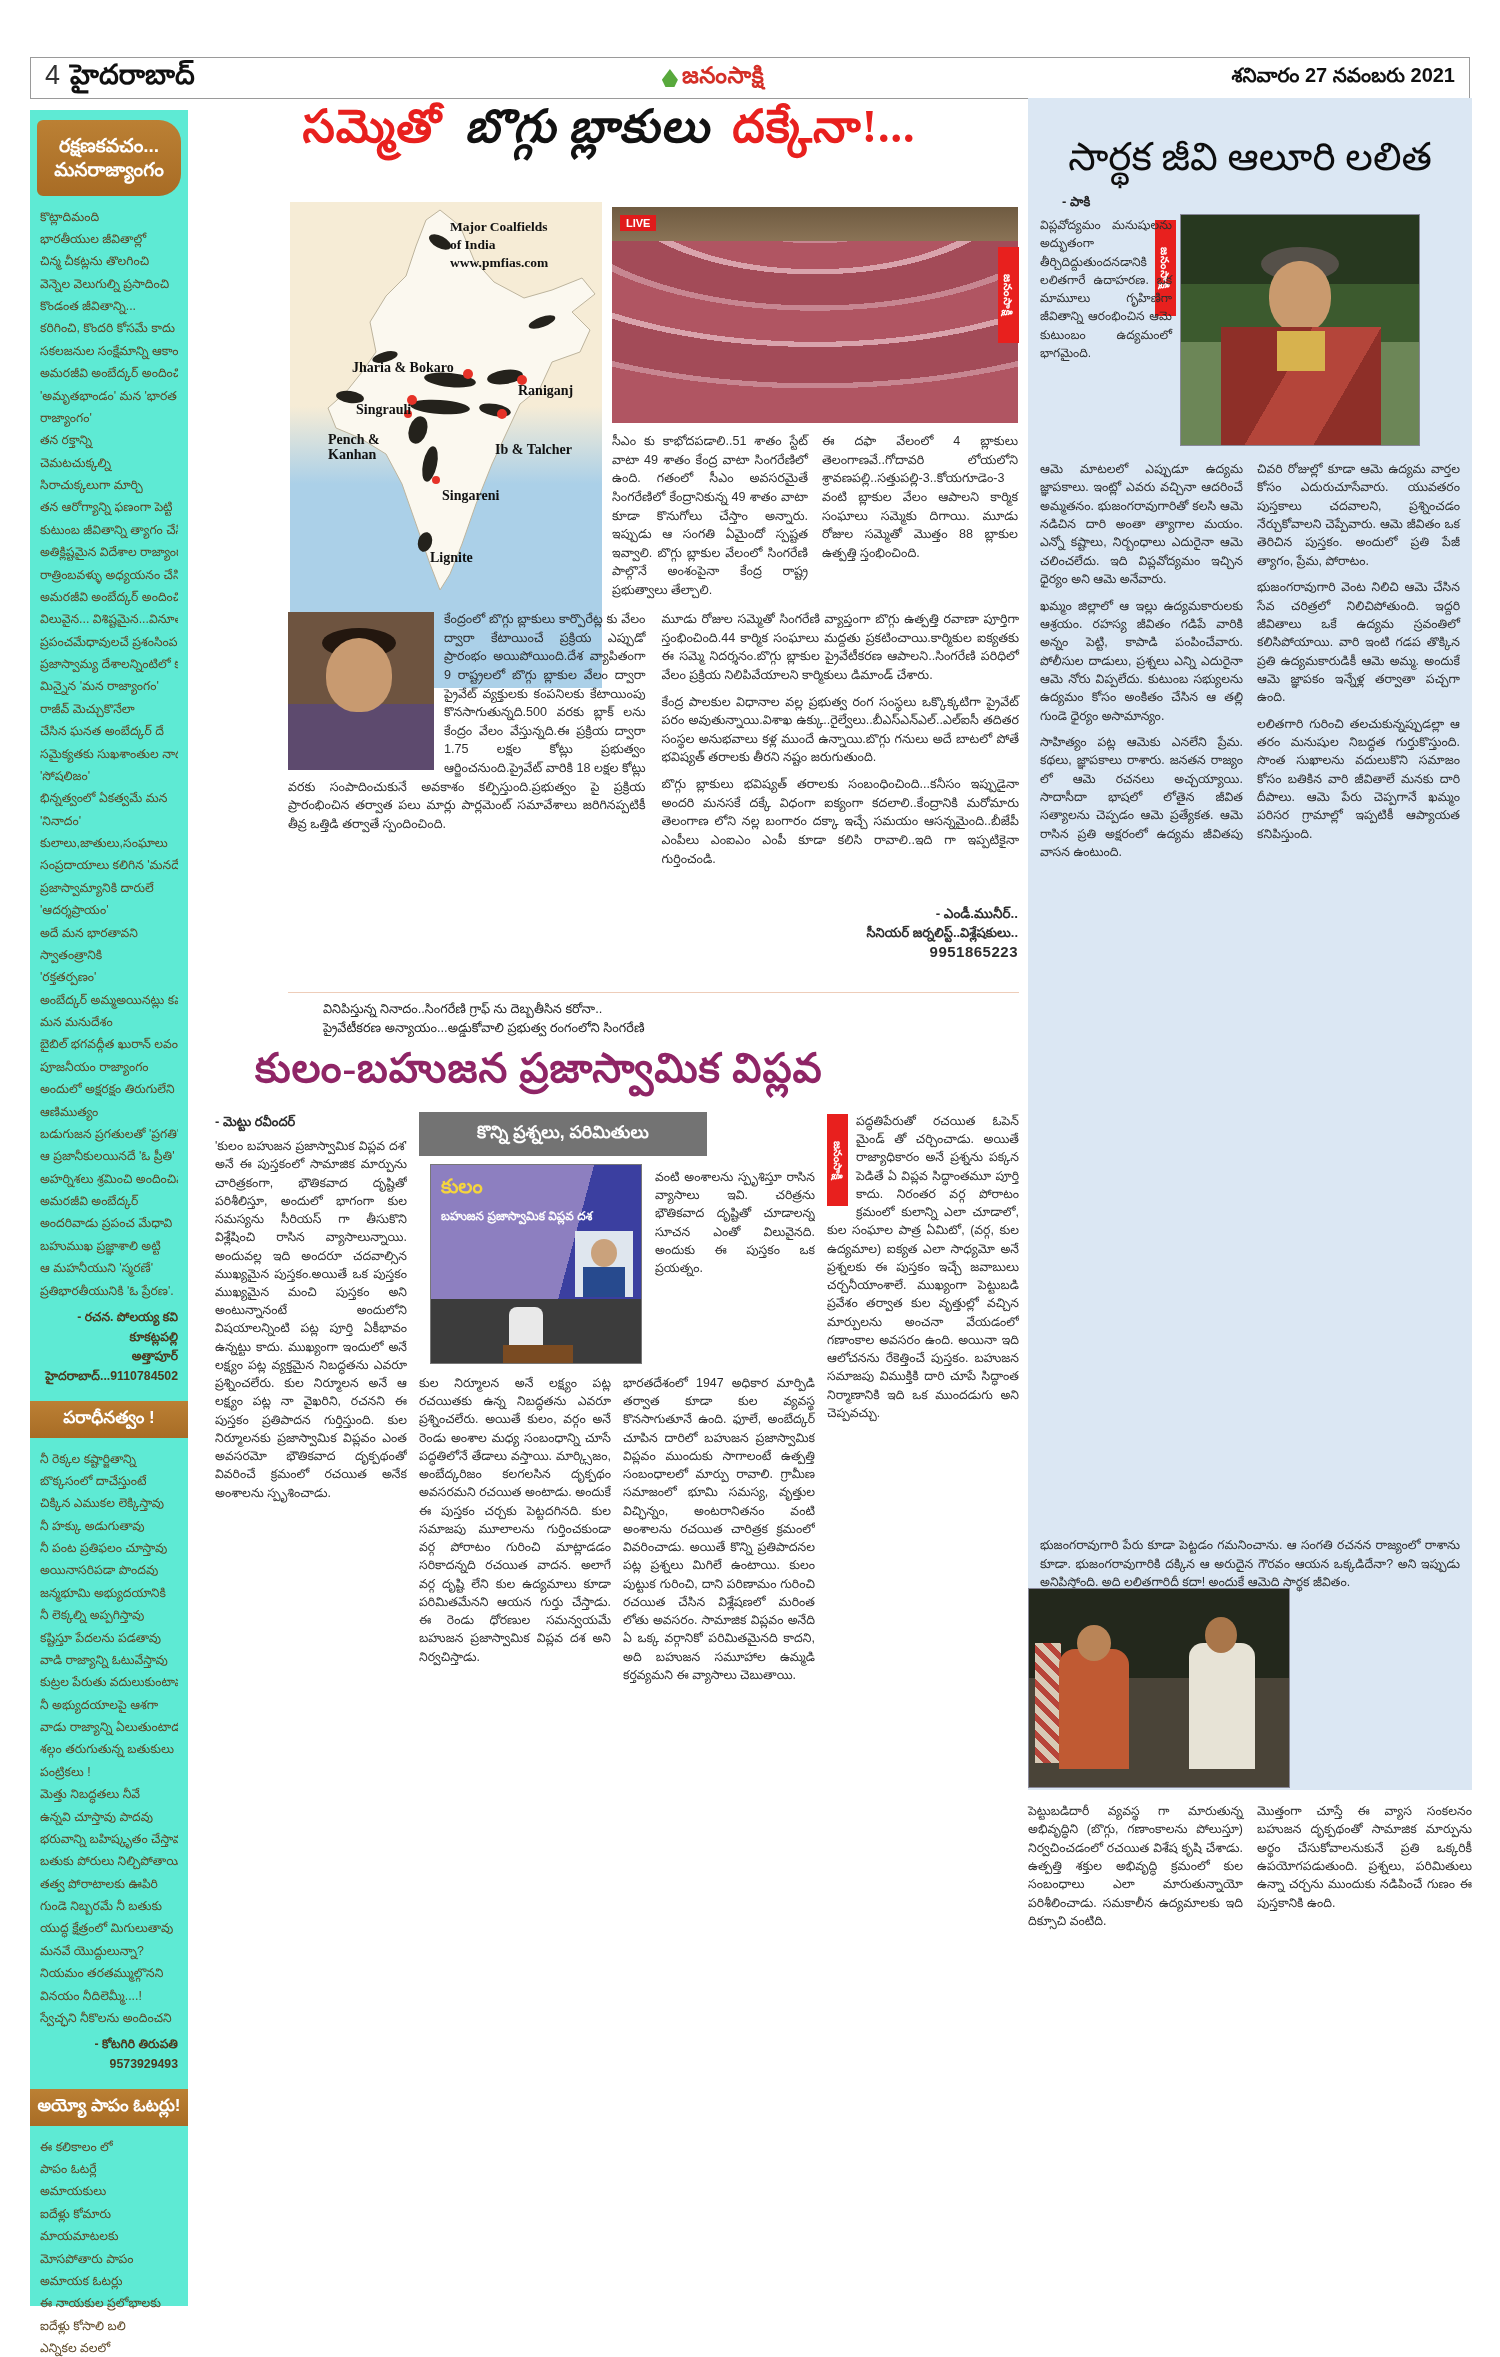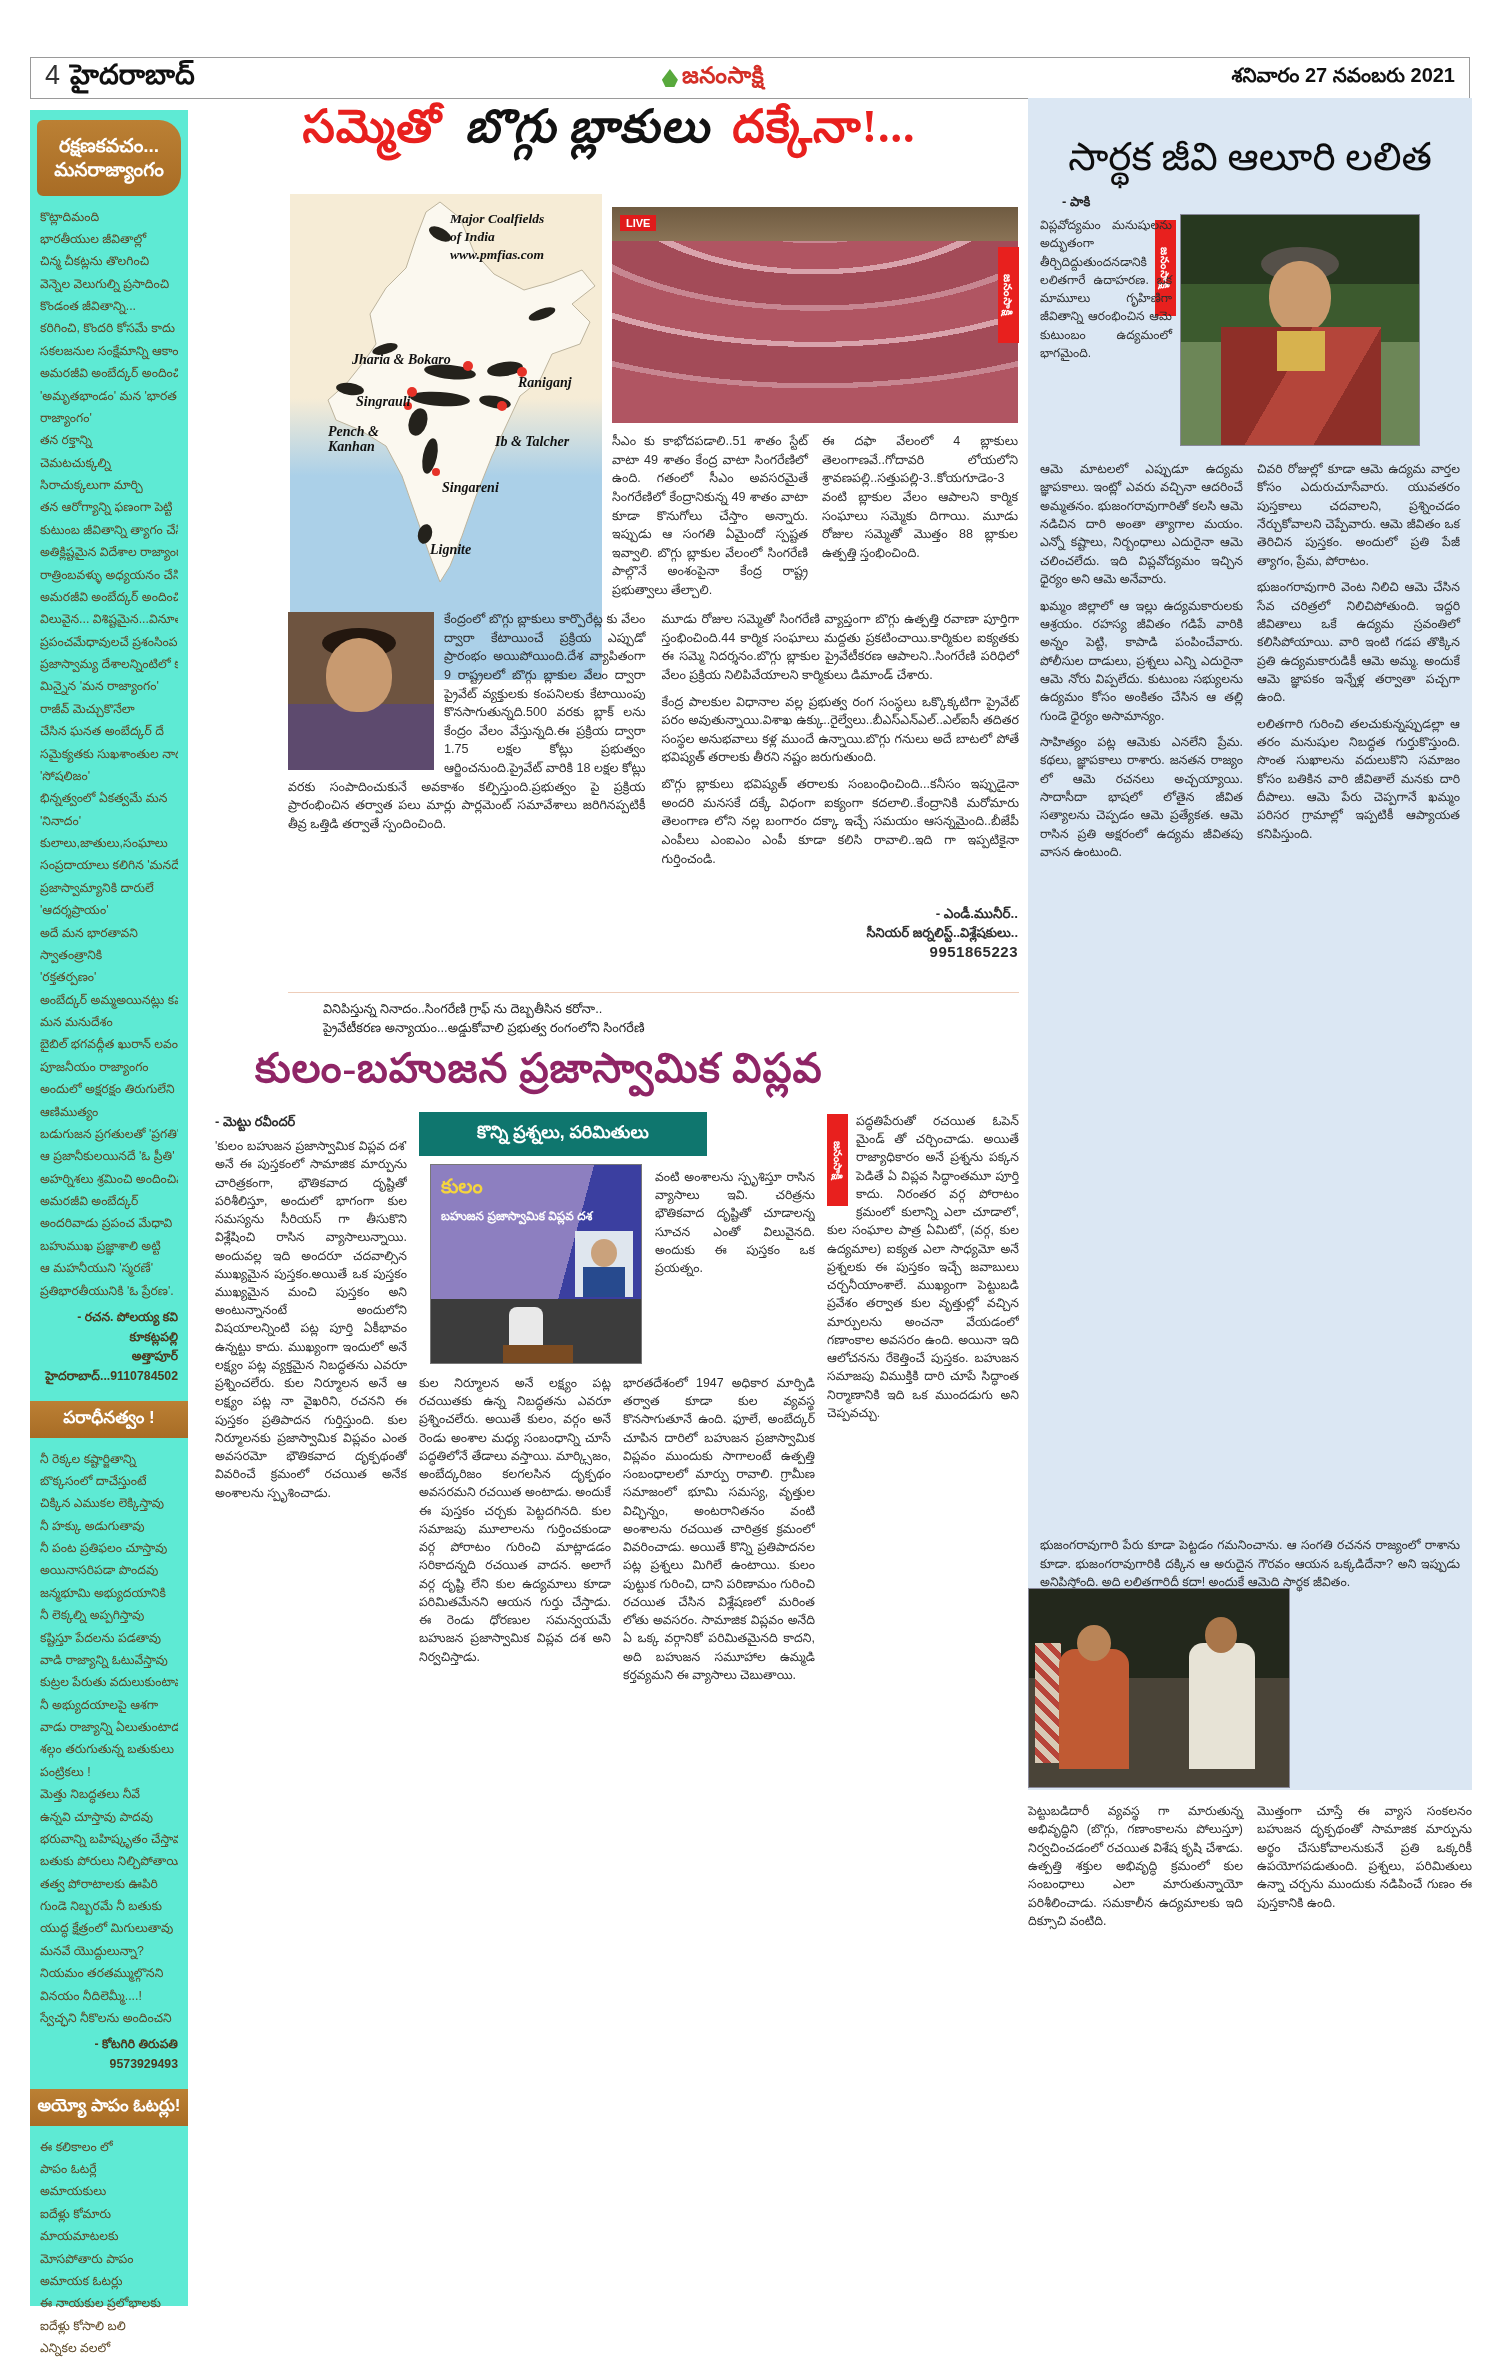--- a/index.html
+++ b/index.html
@@ -25,22 +25,22 @@
             text-align:center;font-size:17px;padding:7px 2px;}
   .poem{padding:2px 10px;}
   .poem-line{font-size:12.3px;line-height:1.82;color:#5c4726;white-space:nowrap;overflow:hidden;}
   .poem-by{padding:4px 10px 2px 10px;text-align:right;}
   .poem-by div{font-size:12.3px;font-weight:bold;color:#4c3a1e;line-height:1.6;}
   
   .coal-headline{position:absolute;left:190px;top:100px;width:838px;height:66px;text-align:center;
                  font-weight:bold;font-size:46px;letter-spacing:1px;font-family:"Liberation Serif",serif;}
   .coal-headline .red{color:#e8201e;}
   .coal-headline .blk{color:#121212;margin:0 10px;font-style:italic;}
-  .map{position:absolute;left:290px;top:194px;width:312px;height:486px;
-       background:linear-gradient(180deg,#f6ecd6 0%,#f6ecd6 42%,#abd0e8 58%,#abd0e8 100%);overflow:hidden;font-style:italic;}
+  .map{position:absolute;left:290px;top:202px;width:312px;height:486px;
+       background:linear-gradient(180deg,#f6ecd6 0%,#f6ecd6 42%,#abd0e8 58%,#abd0e8 100%);overflow:hidden;}
   .map svg{position:absolute;left:0;top:0;}
   .map-title{position:absolute;left:160px;top:16px;font-family:"Liberation Serif",serif;
              font-weight:bold;font-size:13.5px;color:#111;line-height:1.35;}
   .map-labels span{position:absolute;font-family:"Liberation Serif",serif;font-weight:bold;
                    font-size:14px;color:#111;line-height:1.1;}
   .map-labels span:nth-of-type(1){left:62px;top:158px;}
   .map-labels span:nth-of-type(2){left:228px;top:181px;}
   .map-labels span:nth-of-type(3){left:66px;top:200px;}
   .map-labels span:nth-of-type(4){left:38px;top:230px;width:70px;}
   .map-labels span:nth-of-type(5){left:205px;top:240px;}
@@ -64,21 +64,21 @@
   .coal-by .b2{font-size:13px;font-weight:bold;}
   .coal-by .b3{font-size:15px;font-weight:bold;letter-spacing:.5px;}
   .coal-close{position:absolute;left:288px;top:992px;width:731px;border-top:1px solid #eecdb9;padding-top:6px;}
   .coal-close div{font-size:12.8px;line-height:1.5;color:#222;margin-left:35px;}
   
   .kulam-headline{position:absolute;left:255px;top:1044px;width:780px;font-family:"Liberation Serif",serif;
                   font-weight:bold;font-size:41px;color:#8f2566;letter-spacing:1px;}
   .kcol{position:absolute;width:192px;font-size:12.4px;line-height:1.47;text-align:justify;overflow:hidden;}
   .kcol p{margin:0 0 8px 0;}
   .kcol .kby{font-weight:bold;font-size:13px;margin-bottom:6px;text-align:left;}
-  .kbox{position:absolute;left:419px;top:1112px;width:288px;height:44px;background:#0f766e;color:#fff;
+  .kbox{position:absolute;left:419px;top:1112px;width:288px;height:44px;background:#737373;color:#fff;
         display:flex;align-items:center;justify-content:center;font-size:17.5px;font-weight:bold;}
   .book{position:absolute;left:430px;top:1164px;width:212px;height:200px;background:linear-gradient(105deg,#8d7fc0 0 62%,#3b3fa0 62% 100%);position:absolute;overflow:hidden;border:1px solid #777;}
   .book .bt{position:absolute;left:10px;top:10px;color:#f5d53d;font-weight:bold;font-size:20px;}
   .book .bs{position:absolute;left:10px;top:44px;color:#fdfdfd;font-weight:bold;font-size:12px;width:195px;}
   .book .amb{position:absolute;right:8px;top:66px;width:58px;height:66px;background:#dfe6ee;}
   .book .amb .af{position:absolute;left:16px;top:8px;width:26px;height:28px;border-radius:50%;background:#caa27c;}
   .book .amb .ab{position:absolute;left:8px;top:36px;width:42px;height:30px;background:#274a8e;}
   .book .pod{position:absolute;left:0;bottom:0;width:100%;height:64px;background:#3c3c3c;}
   .book .pod .fig{position:absolute;left:78px;top:8px;width:34px;height:40px;background:#e9e9e9;border-radius:8px 8px 0 0;}
   .book .pod .pf{position:absolute;left:72px;bottom:0;width:70px;height:18px;background:#7a4b22;}

